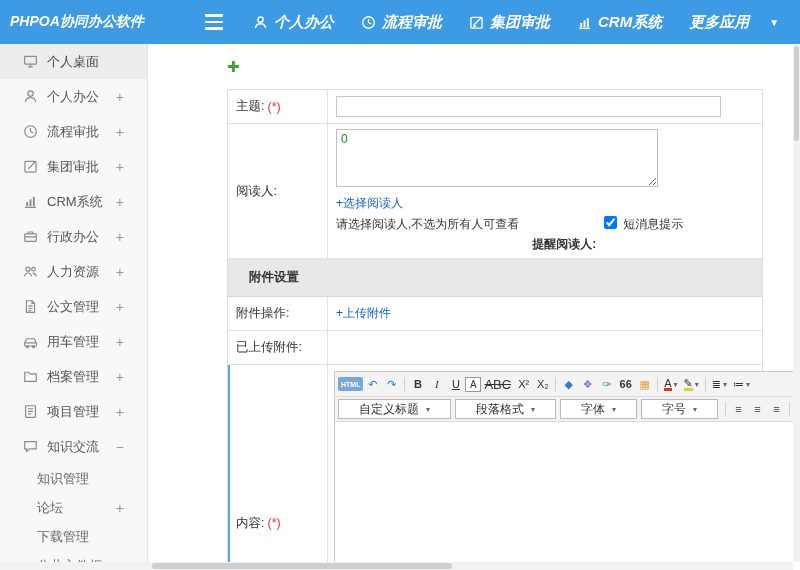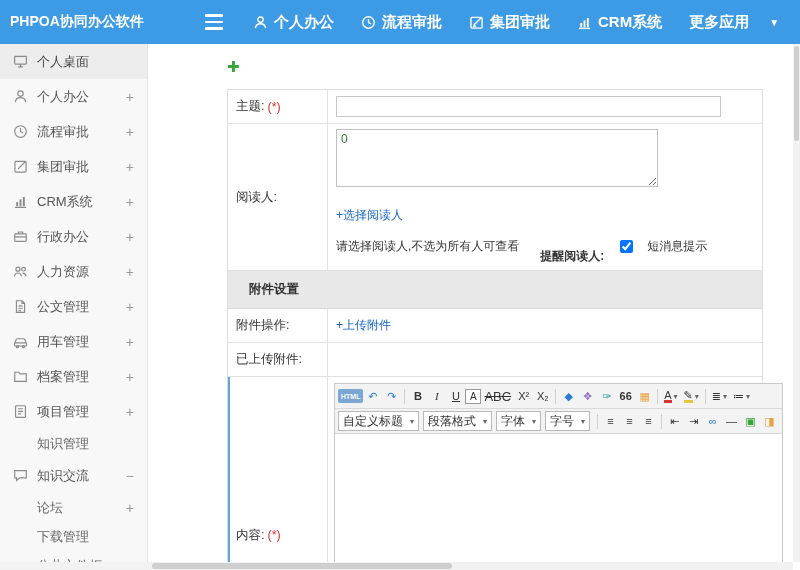--- a/index.html
+++ b/index.html
@@ -2,49 +2,49 @@
 <html><head>
 <meta charset="utf-8">
 <style>
   * { box-sizing: border-box; }
   html,body { margin:0; padding:0; }
   body {
     width:800px; height:570px; overflow:hidden; position:relative;
     font-family:"Liberation Sans","DejaVu Sans",sans-serif; background:#fff; color:#333;
   }
   
-  .header { height:44px; background:#3d9ae4; display:flex; align-items:center; color:#fff; }
+  .header { height:44px; background:#3d9ae4; display:flex; align-items:center; color:#fff;font-style:italic; }
   .logo { font-size:14px; font-weight:bold; padding-left:10px; width:150px; flex:0 0 150px; }
   .hamburger { margin:0 30px 0 55px; display:flex; flex-direction:column; gap:4px; cursor:pointer; }
   .hamburger i { width:18px; height:2.5px; background:#fff; border-radius:1px; display:block; }
   .topnav { display:flex; align-items:center; }
   .nav-item { display:flex; align-items:center; margin-right:27px; font-size:15px; font-weight:bold; cursor:pointer; white-space:nowrap; }
   .nico { display:flex; margin-right:6px; }
   .caret { margin-left:20px; font-size:10px; }
   
   .sidebar { position:absolute; top:44px; left:0; bottom:8px; width:148px; background:#f8f8f8; border-right:1px solid #e4e4e4; overflow:hidden; }
-  .side-item { height:35px; display:flex; align-items:center; padding:0 13px; font-size:13px; color:#555; cursor:pointer; }
+  .side-item { height:35px; display:flex; align-items:center; padding:0 23px; font-size:13px; color:#555; cursor:pointer; }
   .side-item.active { background:#ededed; color:#444; }
   .sic { display:flex; margin-right:9px; }
   .exp { margin-left:auto; color:#999; font-size:14px; }
   .side-sub { height:29px; padding-left:37px; color:#666; }
   
   .main { position:absolute; top:44px; left:149px; right:7px; bottom:8px; background:#fff; overflow:hidden; padding:14px 0 0 78px; }
   .page-title { display:flex; align-items:center; font-size:15px; font-weight:bold; color:#1f3a66; }
   .plus { color:#3aa63a; font-size:15px; margin-right:3px; font-weight:bold; }
   .ftable { width:536px; border:1px solid #ddd; border-bottom:none; margin-top:13px; font-size:12.5px; }
   .frow { display:flex; border-bottom:1px solid #e2e2e2; min-height:34px; }
   .lcell { width:100px; flex:0 0 100px; display:flex; align-items:center; padding:6px 8px; border-right:1px solid #e2e2e2; }
   .fcell { flex:1; padding:5px 8px; display:flex; flex-direction:column; justify-content:center; align-items:flex-start; }
   .req { color:#e03131; margin-left:3px; }
   .sec-row { background:#e8e8e8; font-weight:bold; padding:10px 21px; border-bottom:1px solid #d8d8d8; }
   input.txt { width:385px; height:21px; border:1px solid #c7c7c7; font-size:12px; padding:1px 4px; font-family:inherit; }
   textarea.readers { width:322px; height:58px; border:1px solid #c0c0c0; font-size:12px; color:#2e7d32; resize:both; font-family:inherit; padding:2px 4px; }
-  .link { color:#1464c8; font-size:12px; text-decoration:none; display:inline-block; margin-top:20px; cursor:pointer; }
-  .hint { font-size:12px; margin-top:4px; display:flex; align-items:center; gap:12px; color:#333; white-space:nowrap; }
+  .link { color:#1464c8; font-size:12px; text-decoration:none; display:inline-block; margin-top:8px; cursor:pointer; }
+  .hint { font-size:12px; margin-top:4px; display:flex; align-items:flex-start; gap:4px; color:#333; white-space:nowrap; }
   .hint b { margin-left:9px;margin-top:20px; }
   .hint input { margin:0 2px 0 4px; }
   .content-row { height:316px; box-shadow:inset 2px 0 0 #5fa8dc; border-bottom:none; }
   .content-row .fcell { justify-content:flex-start; padding:6px; }
   
   .editor { border:1px solid #c9c9c9; background:#fff; width:100%; }
   .etb { background:#f3f3f3; border-bottom:1px solid #d9d9d9; display:flex; align-items:center; padding:2px 3px; height:25px; overflow:hidden; }
   .ebtn { min-width:19px; height:19px; display:inline-flex; align-items:center; justify-content:center; font-size:11px; color:#333; cursor:pointer; border:1px solid transparent; background:transparent; padding:0 2px; font-family:inherit; }
   .ebtn.bold { font-weight:bold; }
   .ebtn.it { font-style:italic; font-family:"Liberation Serif",serif; }
@@ -54,21 +54,21 @@
   .ebtn.htmlb { color:#fff; background:#7aa7d4; font-size:7px; font-weight:bold; border-radius:2px; height:14px; min-width:22px; }
   .ebtn.blue { color:#2b7bd4; }
   .ebtn.green { color:#3aa63a; }
   .ebtn.orange { color:#e8a23c; }
   .ebtn.purple { color:#8d6fc0; }
   .ebtn.teal { color:#2a9d8f; }
   .colorA span.glyph { border-bottom:3px solid #d33; line-height:10px; }
   .hlA span.glyph { border-bottom:3px solid #e8c53c; line-height:10px; }
   .ecaret { font-size:8px; margin-left:2px; color:#666; }
   .esep { width:1px; height:15px; background:#d0d0d0; margin:0 3px; flex:0 0 1px; }
-  .esel { height:20px; border:1px solid #b9b9b9; background:#fff; display:inline-flex; align-items:center; font-size:12px; padding:0 4px; margin-right:4px; color:#333; cursor:pointer; white-space:nowrap; }
+  .esel { height:20px; border:1px solid #b9b9b9; background:#fff; display:inline-flex; align-items:center; font-size:12px; padding:0 20px; margin-right:4px; color:#333; cursor:pointer; white-space:nowrap; }
   .esel .ecaret { margin-left:7px; }
   .ecanvas { height:220px; background:#fff; }
   
   .vscroll { position:absolute; top:44px; right:0; bottom:8px; width:7px; background:#f2f2f2; }
   .vthumb { position:absolute; top:2px; left:1px; width:5px; height:95px; background:#cfcfcf; border-radius:3px; }
   .hscroll { position:absolute; left:0; right:7px; bottom:0; height:8px; background:#f2f2f2; }
   .hthumb { position:absolute; left:152px; top:1px; width:300px; height:6px; background:#cfcfcf; border-radius:3px; }
 </style>
 </head>
 <body>
@@ -235,32 +235,32 @@
   <div class="side-item">
     <span class="sic">
         <svg width="15" height="15" viewBox="0 0 14 14" fill="none" stroke="#8a8a8a" stroke-width="1.1">
           <rect x="2.4" y="1.6" width="9.2" height="10.8" rx=".8"></rect>
           <path d="M4.6 4.4h4.8M4.6 6.8h4.8M4.6 9.2h3"></path>
         </svg>
       </span>
     <span>项目管理</span>
     <span class="exp">+</span>
   </div>
+  <div class="side-item">
+    <span class="sic">
+        <svg width="15" height="15" viewBox="0 0 14 14" fill="none" stroke="#8a8a8a" stroke-width="1.1">
+          <path d="M1.6 2.4h10.8v6.8H6.2L3.4 11.6V9.2H1.6z"></path>
+        </svg>
+      </span>
+    <span>知识交流</span>
+    <span class="exp">−</span>
+  </div>
   <div class="side-item side-sub">
     <span>知识管理</span>
     <span class="exp"></span>
-  </div>
-  <div class="side-item">
-    <span class="sic">
-        <svg width="15" height="15" viewBox="0 0 14 14" fill="none" stroke="#8a8a8a" stroke-width="1.1">
-          <path d="M1.6 2.4h10.8v6.8H6.2L3.4 11.6V9.2H1.6z"></path>
-        </svg>
-      </span>
-    <span>知识交流</span>
-    <span class="exp">−</span>
   </div>
   <div class="side-item side-sub">
     <span>论坛</span>
     <span class="exp">+</span>
   </div>
   <div class="side-item side-sub">
     <span>下载管理</span>
     <span class="exp"></span>
   </div>
   <div class="side-item side-sub">

